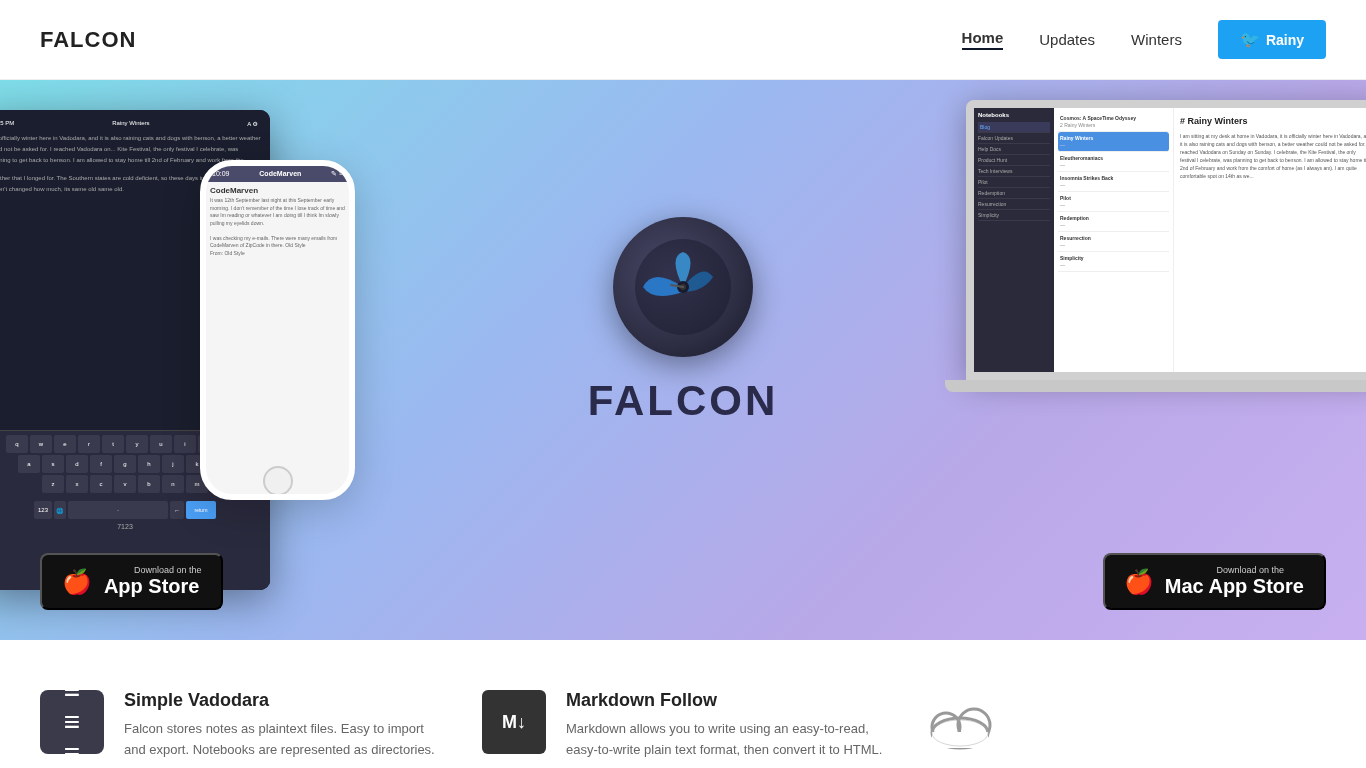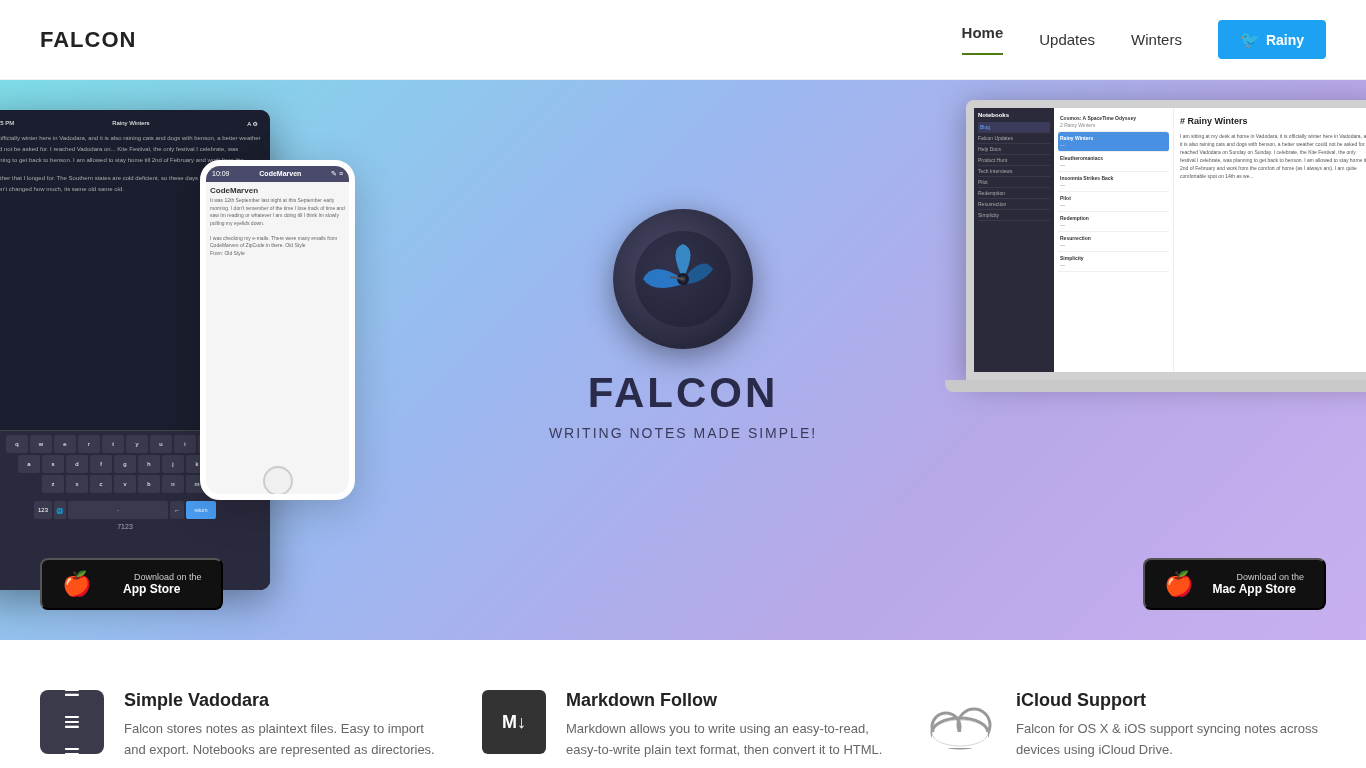--- a/index.html
+++ b/index.html
@@ -29,22 +29,22 @@
       gap: 36px;
     }
     .nav-link {
       font-size: 15px;
       color: #333;
       text-decoration: none;
       cursor: pointer;
     }
     .nav-link.active {
       font-weight: 600;
-      border-bottom: 2px solid #4d7c0f;
-      padding-bottom: 12px;
+      border-bottom: 2px solid #0f172a;
+      padding-bottom: 2px;
     }
     .follow-btn {
       background: #1da1f2;
       color: #fff;
       border: none;
       padding: 10px 22px;
       border-radius: 4px;
       font-size: 14px;
       font-weight: 600;
       cursor: pointer;
@@ -126,21 +126,21 @@
     .key-wide { width: 32px; }
 
     
     .device-right-white {
       position: absolute;
       left: 200px;
       top: 80px;
       width: 155px;
       height: 340px;
       background: #fff;
-      border-radius: 20px;
+      border-radius: 32px;
       box-shadow: 0 10px 40px rgba(0,0,0,0.2);
       overflow: hidden;
       border: 6px solid #fff;
     }
     .white-phone-screen {
       width: 100%;
       height: 100%;
       background: #f5f5f5;
     }
     .white-phone-header {
@@ -293,21 +293,21 @@
       border-radius: 8px;
       padding: 10px 20px;
       display: flex;
       align-items: center;
       gap: 10px;
       cursor: pointer;
       text-decoration: none;
     }
     .store-btn-icon { font-size: 24px; }
     .store-btn-text .small { font-size: 9px; color: #ccc; margin-left: 32px; }
-    .store-btn-text .big { font-size: 12px; font-weight: 600; }
+    .store-btn-text .big { font-size: 20px; font-weight: 600; }
 
     
     .features {
       background: #fff;
       padding: 50px 40px 30px;
       display: flex;
       gap: 40px;
     }
     .feature-item {
       display: flex;
@@ -545,21 +545,20 @@
         <path d="M50,50 Q35,20 50,15 Q65,20 50,50 Z" fill="#3a9fe4" opacity="0.8"></path>
         <path d="M50,50 Q70,25 80,40 Q70,55 50,55 Z" fill="#1a6fb4" opacity="0.7"></path>
 
         <circle cx="50" cy="50" r="6" fill="#1a1a2e"></circle>
         <circle cx="50" cy="50" r="3" fill="#333"></circle>
 
         <line x1="50" y1="50" x2="38" y2="48" stroke="#555" stroke-width="2" stroke-linecap="round"></line>
       </svg>
     </div>
     <h1 class="hero-title">FALCON</h1>
-    <p class="hero-subtitle">WRITING NOTES MADE SIMPLE!</p>
   </div>
 
   <div class="store-buttons">
     <button class="store-btn">
       <span class="store-btn-icon">🍎</span>
       <div class="store-btn-text">
         <div class="small">Download on the</div>
         <div class="big">App Store</div>
       </div>
     </button>
@@ -596,18 +595,14 @@
   <div class="feature-item">
     <div class="cloud-icon-wrap">
       <svg width="72" height="55" viewBox="0 0 72 55">
         <ellipse cx="36" cy="38" rx="28" ry="15" fill="none" stroke="#999" stroke-width="3"></ellipse>
         <ellipse cx="22" cy="32" rx="14" ry="14" fill="none" stroke="#999" stroke-width="3"></ellipse>
         <ellipse cx="50" cy="30" rx="16" ry="16" fill="none" stroke="#999" stroke-width="3"></ellipse>
         <rect x="8" y="37" width="56" height="16" fill="#fff"></rect>
         <ellipse cx="36" cy="38" rx="28" ry="13" fill="none" stroke="#aaa" stroke-width="0.5"></ellipse>
       </svg>
     </div>
-    <div class="feature-text">
-      <div class="title">iCloud Support</div>
-      <div class="desc">Falcon for OS X &amp; iOS support syncing notes across devices using iCloud Drive.</div>
-    </div>
   </div>
 </section>
 
 </body></html>

